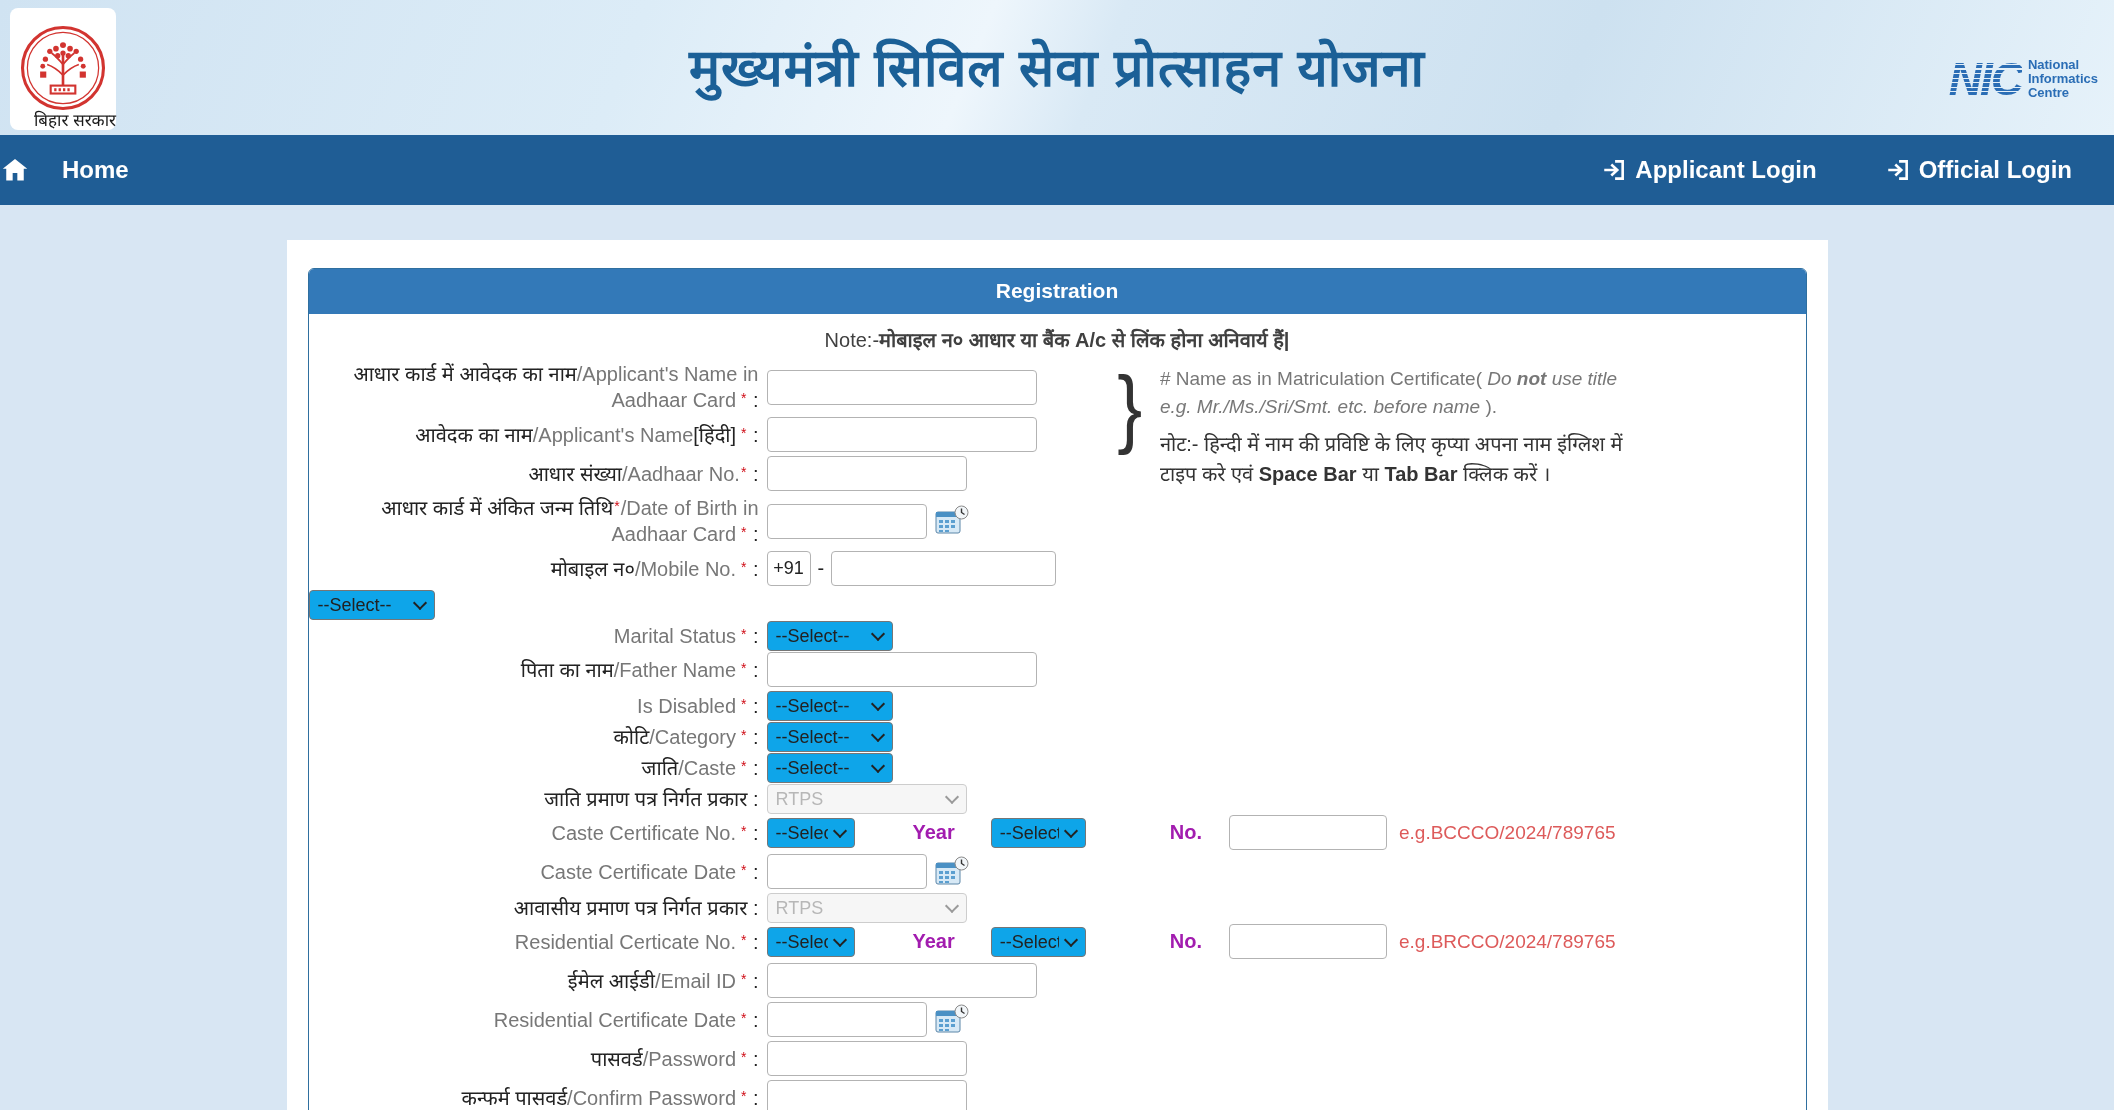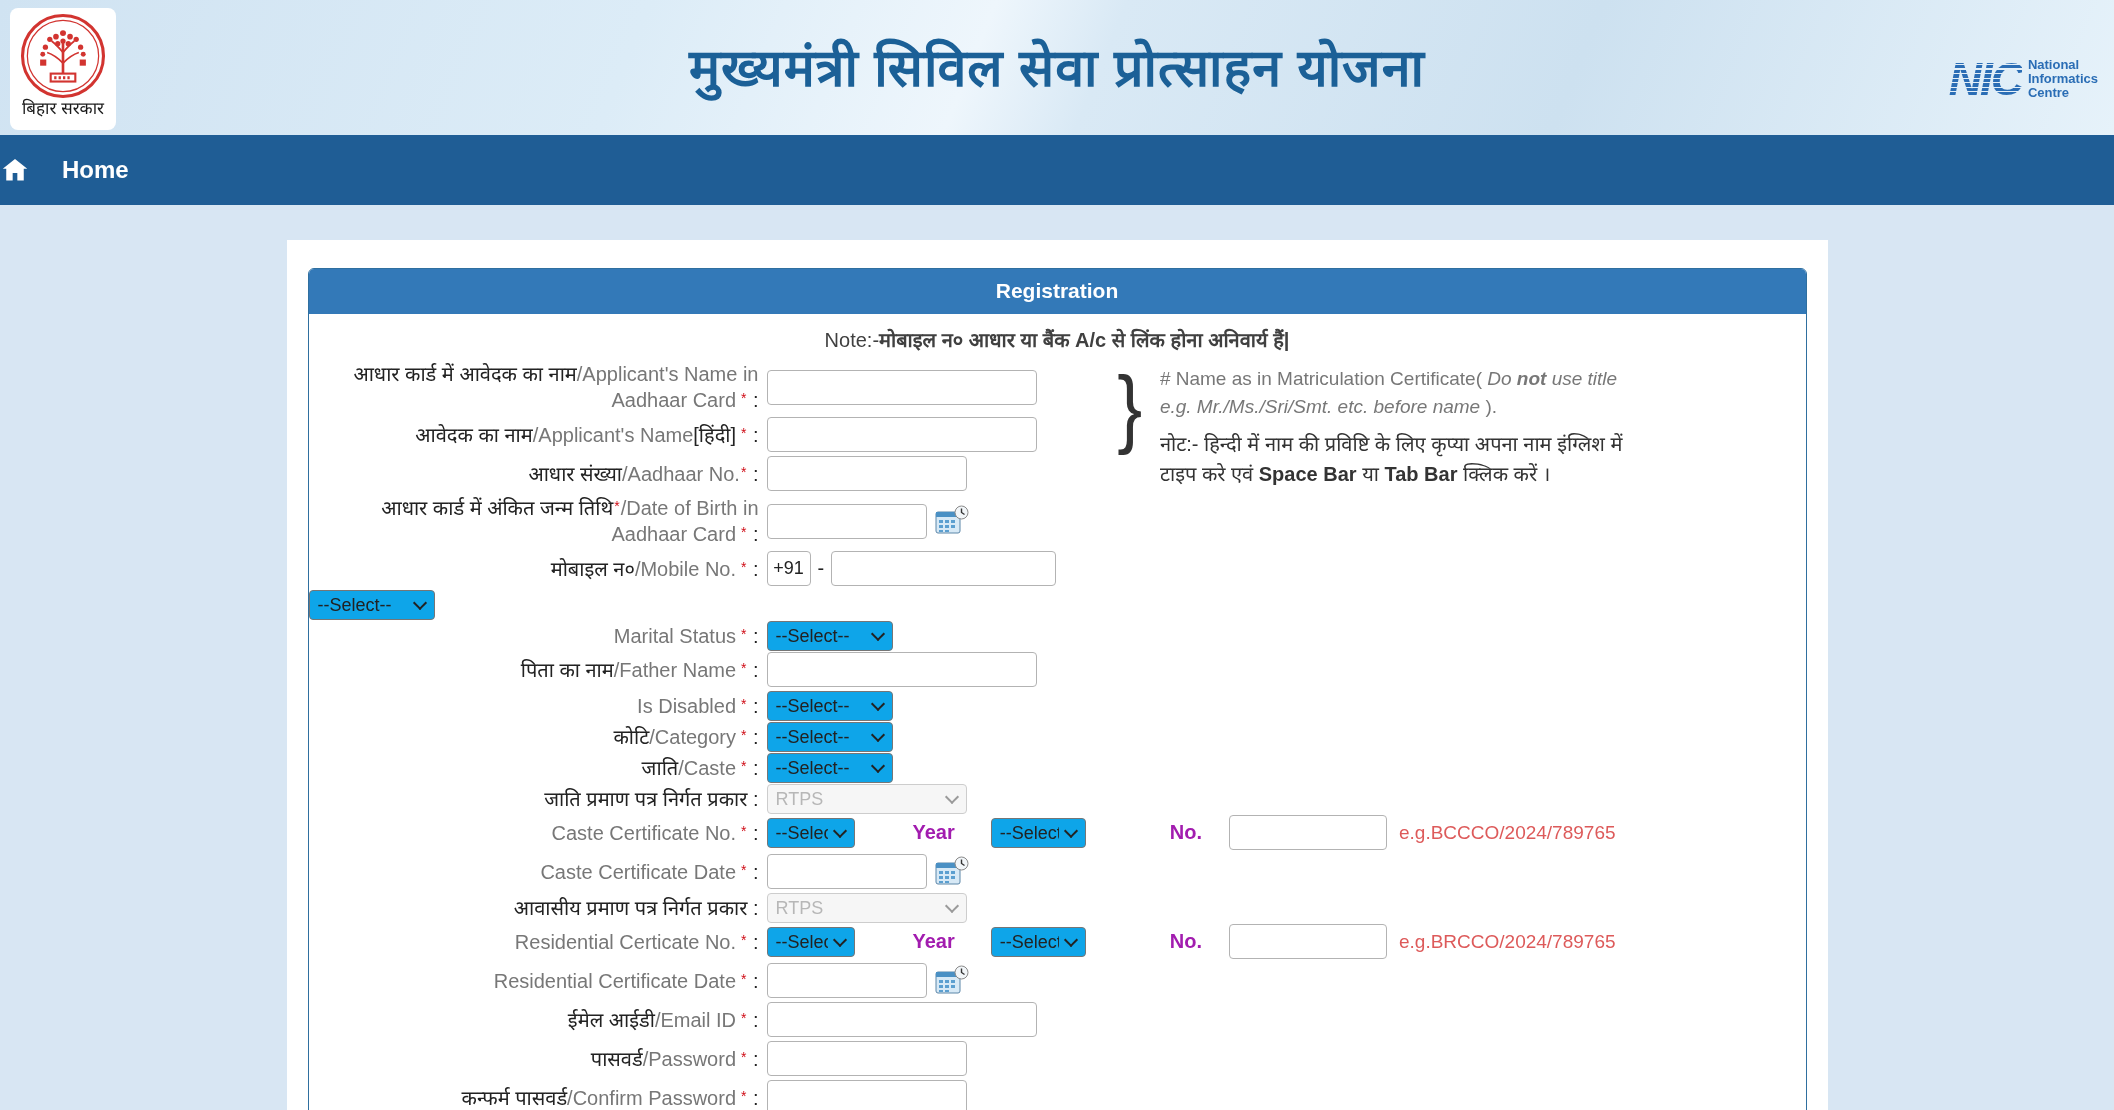--- a/index.html
+++ b/index.html
@@ -3,21 +3,21 @@
 <meta charset="utf-8">
 <style>
   * { box-sizing: border-box; margin: 0; padding: 0; }
   html,body { width:2114px; height:1110px; overflow:hidden;
     font-family:"Liberation Sans","DejaVu Sans",sans-serif; color:#333; background:#d8e6f3; }
 
   
   .top-header { position:relative; height:135px;
     background:linear-gradient(112deg,#d0e3f2 0%,#dcecf7 30%,#eef6fc 46%,#d9e9f5 52%,#cde1f0 74%,#e6f2fa 100%); }
   .logo-box { position:absolute; left:10px; top:8px; width:106px; height:122px;
-    background:#fff; border-radius:8px; text-align:center; padding-top:4px; }
+    background:#fff; border-radius:8px; text-align:right; padding-top:16px; }
   .logo-box svg { display:block; margin:0 auto; }
   .emblem-caption { font-size:17px; color:#1a1a1a; line-height:1.1; }
   .site-title { text-align:center; padding-top:30px; font-size:52px; font-weight:bold;
     color:#1b6097; letter-spacing:1px; }
   .nic { position:absolute; right:16px; top:52px; display:flex; align-items:center; }
   .nic-abbr { font-size:46px; font-weight:900; color:#2a6db5; letter-spacing:-2px; font-style:italic;
     background:repeating-linear-gradient(180deg,#2a6db5 0 3px,rgba(255,255,255,.15) 3px 4.5px);
     -webkit-background-clip:text; background-clip:text; -webkit-text-fill-color:transparent; }
   .nic-lines { margin-left:6px; font-size:13px; font-weight:bold; color:#2a6db5; line-height:14px; }
 
@@ -132,20 +132,36 @@
   </div>
 </div>
 
 <div class="navbar">
   <div class="nav-left">
     <svg width="30" height="28" viewBox="0 0 24 24">
       <path d="M12 2.5 L1.5 11 H4.5 V21 H10 V14.5 H14 V21 H19.5 V11 H22.5 Z" fill="#fff"></path>
     </svg>
     <span class="txt">Home</span>
   </div>
+  <div class="nav-right">
+    <a class="nav-link">
+      <svg width="26" height="26" viewBox="0 0 24 24">
+        <path d="M13 4 H20 V20 H13" fill="none" stroke="#fff" stroke-width="2.4"></path>
+        <path d="M3 12 H14 M9.5 7 L15 12 L9.5 17" fill="none" stroke="#fff" stroke-width="2.4"></path>
+      </svg>
+      <span>Applicant Login</span>
+    </a>
+    <a class="nav-link">
+      <svg width="26" height="26" viewBox="0 0 24 24">
+        <path d="M13 4 H20 V20 H13" fill="none" stroke="#fff" stroke-width="2.4"></path>
+        <path d="M3 12 H14 M9.5 7 L15 12 L9.5 17" fill="none" stroke="#fff" stroke-width="2.4"></path>
+      </svg>
+      <span>Official Login</span>
+    </a>
+  </div>
 </div>
 
 <div class="page">
   <div class="container">
     <div class="panel">
       <div class="panel-head">Registration</div>
 
       <div class="note">
         <span class="prefix">Note:-</span><span class="body">मोबाइल न० आधार या बैंक A/c से लिंक होना अनिवार्य हैं|</span>
       </div>
@@ -287,20 +303,26 @@
             <div class="flabel"><span class="en">Residential Certicate No.</span><span class="req"> *</span><span class="pl"> :</span></div>
             <div class="fctl">
               <span class="sel"><select style="width: 88px;"><option>--Select--</option></select></span>
               <span class="blabel yl">Year</span>
               <span class="sel"><select style="width: 95px;"><option>--Select--</option></select></span>
               <span class="blabel nl">No.</span>
               <input class="tin" type="text" style="width: 158px;">
               <span class="example">e.g.BRCCO/2024/789765</span>
             </div>
           </div>
+          <div class="frow t-text">
+            <div class="flabel"><span class="hi">ईमेल आईडी</span><span class="en">/Email ID</span><span class="req"> *</span><span class="pl"> :</span></div>
+            <div class="fctl">
+              <input class="tin" type="text" style="width: 270px;">
+            </div>
+          </div>
           <div class="frow t-date">
             <div class="flabel"><span class="en">Residential Certificate Date</span><span class="req"> *</span><span class="pl"> :</span></div>
             <div class="fctl">
               <input class="tin" type="text" style="width: 160px;">
               <span class="calwrap">
                 <svg viewBox="0 0 34 32" width="34" height="32">
                   <rect x="1" y="7" width="24" height="21" rx="2" fill="#d7e9f6" stroke="#5b86a8"></rect>
                   <rect x="1" y="7" width="24" height="5" fill="#4a90c4"></rect>
                   <g fill="#5b9fd0">
                     <rect x="4" y="15" width="4" height="3"></rect>
@@ -312,26 +334,20 @@
                     <rect x="4" y="25" width="4" height="2"></rect>
                     <rect x="10" y="25" width="4" height="2"></rect>
                   </g>
                   <circle cx="26.5" cy="7.5" r="6.5" fill="#f2f6f9" stroke="#8a8a8a"></circle>
                   <path d="M26.5 3.5 V7.5 L29.5 9.5" fill="none" stroke="#333" stroke-width="1.4"></path>
                 </svg>
               </span>
             </div>
           </div>
           <div class="frow t-text">
-            <div class="flabel"><span class="hi">ईमेल आईडी</span><span class="en">/Email ID</span><span class="req"> *</span><span class="pl"> :</span></div>
-            <div class="fctl">
-              <input class="tin" type="text" style="width: 270px;">
-            </div>
-          </div>
-          <div class="frow t-text">
             <div class="flabel"><span class="hi">पासवर्ड</span><span class="en">/Password</span><span class="req"> *</span><span class="pl"> :</span></div>
             <div class="fctl">
               <input class="tin" type="text" style="width: 200px;">
             </div>
           </div>
           <div class="frow t-text">
             <div class="flabel"><span class="hi">कन्फर्म पासवर्ड</span><span class="en">/Confirm Password</span><span class="req"> *</span><span class="pl"> :</span></div>
             <div class="fctl">
               <input class="tin" type="text" style="width: 200px;">
             </div>

